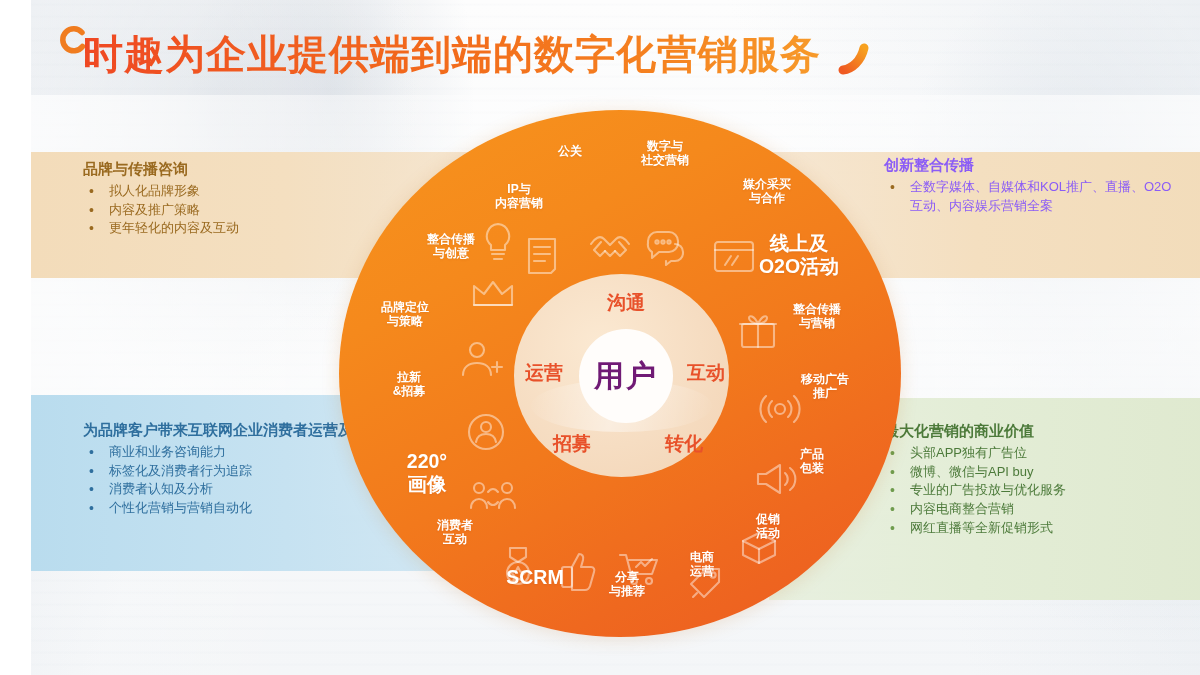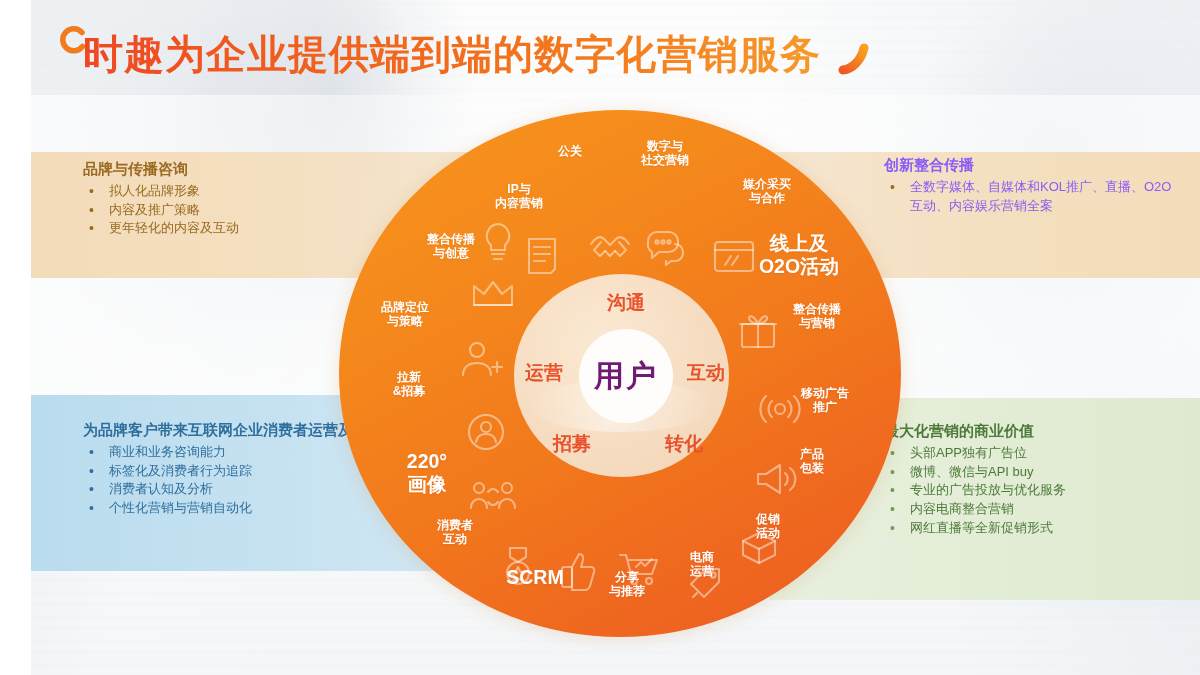--- a/index.html
+++ b/index.html
@@ -313,21 +313,21 @@
       <div>与合作</div>
     </div>
     <div class="outer-label lg" style="left:396px;top:122px;width:128px">
       <div>线上及</div>
       <div>O2O活动</div>
     </div>
     <div class="outer-label" style="left:416px;top:192px;width:124px">
       <div>整合传播</div>
       <div>与营销</div>
     </div>
-    <div class="outer-label" style="left:422px;top:276px;width:128px">
+    <div class="outer-label" style="left:422px;top:262px;width:128px">
       <div>移动广告</div>
       <div>推广</div>
     </div>
     <div class="outer-label" style="left:432px;top:337px;width:82px">
       <div>产品</div>
       <div>包装</div>
     </div>
     <div class="outer-label" style="left:388px;top:402px;width:82px">
       <div>促销</div>
       <div>活动</div>

